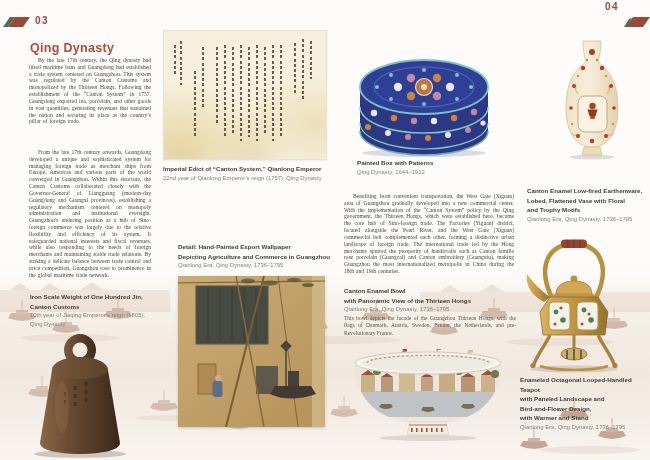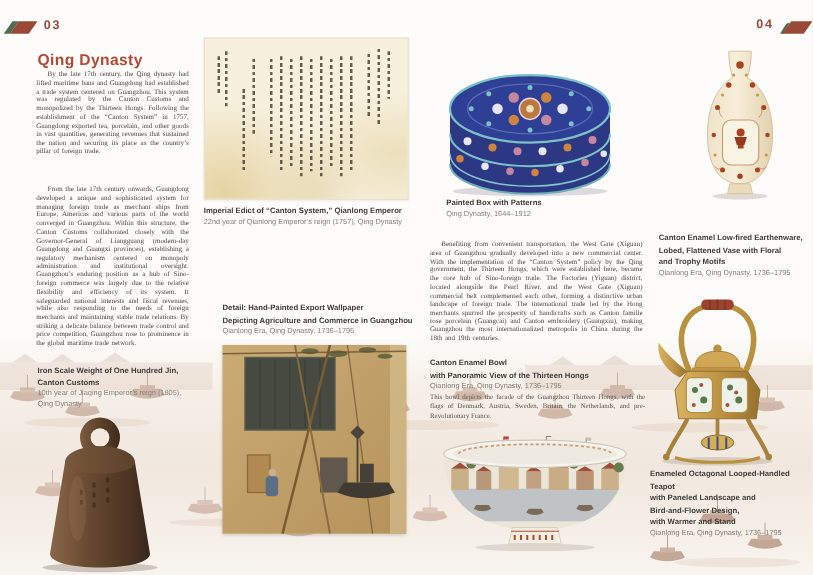--- a/index.html
+++ b/index.html
@@ -76,21 +76,21 @@
       </g>
     </svg>
   </div>
 
   <svg class="abs" style="left:3px;top:16px;" width="28" height="12" viewBox="0 0 28 12">
     <polygon points="0,11 7,1 12,1 5,11" fill="#4f6b50"></polygon>
     <polygon points="5,11 12,1 27,1 20,11" fill="#9a4936"></polygon>
   </svg>
   <div class="abs pagenum" style="left:35px;top:15px;">03</div>
 
-  <div class="abs pagenum" style="left:605px;top:14px;">04</div>
+  <div class="abs pagenum" style="left:605px;top:1px;">04</div>
   <svg class="abs" style="left:624px;top:16px;" width="26px" height="12" viewBox="0 0 26 12">
     <polygon points="0,11 5,3 8,2 3,11" fill="#4f6b50"></polygon>
     <polygon points="2,11 9,1 26,1 19,11" fill="#9a4936"></polygon>
   </svg>
 
   <div class="abs heading" style="left:30px;top:41px;">Qing Dynasty</div>
 
   <p class="abs body-p" style="left:29px;top:57px;width:122px;">By the late 17th century, the Qing dynasty had lifted maritime bans and Guangdong had established a trade system centered on Guangzhou. This system was regulated by the Canton Customs and monopolized by the Thirteen Hongs. Following the establishment of the “Canton System” in 1757, Guangdong exported tea, porcelain, and other goods in vast quantities, generating revenues that sustained the nation and securing its place as the country’s pillar of foreign trade.</p>
 
   <p class="abs body-p" style="left:29px;top:149px;width:122px;">From the late 17th century onwards, Guangdong developed a unique and sophisticated system for managing foreign trade as merchant ships from Europe, Americas and various parts of the world converged in Guangzhou. Within this structure, the Canton Customs collaborated closely with the Governor-General of Liangguang (modern-day Guangdong and Guangxi provinces), establishing a regulatory mechanism centered on monopoly administration and institutional oversight. Guangzhou’s enduring position as a hub of Sino-foreign commerce was largely due to the relative flexibility and efficiency of its system. It safeguarded national interests and fiscal revenues, while also responding to the needs of foreign merchants and maintaining stable trade relations. By striking a delicate balance between trade control and price competition, Guangzhou rose to prominence in the global maritime trade network.</p>

